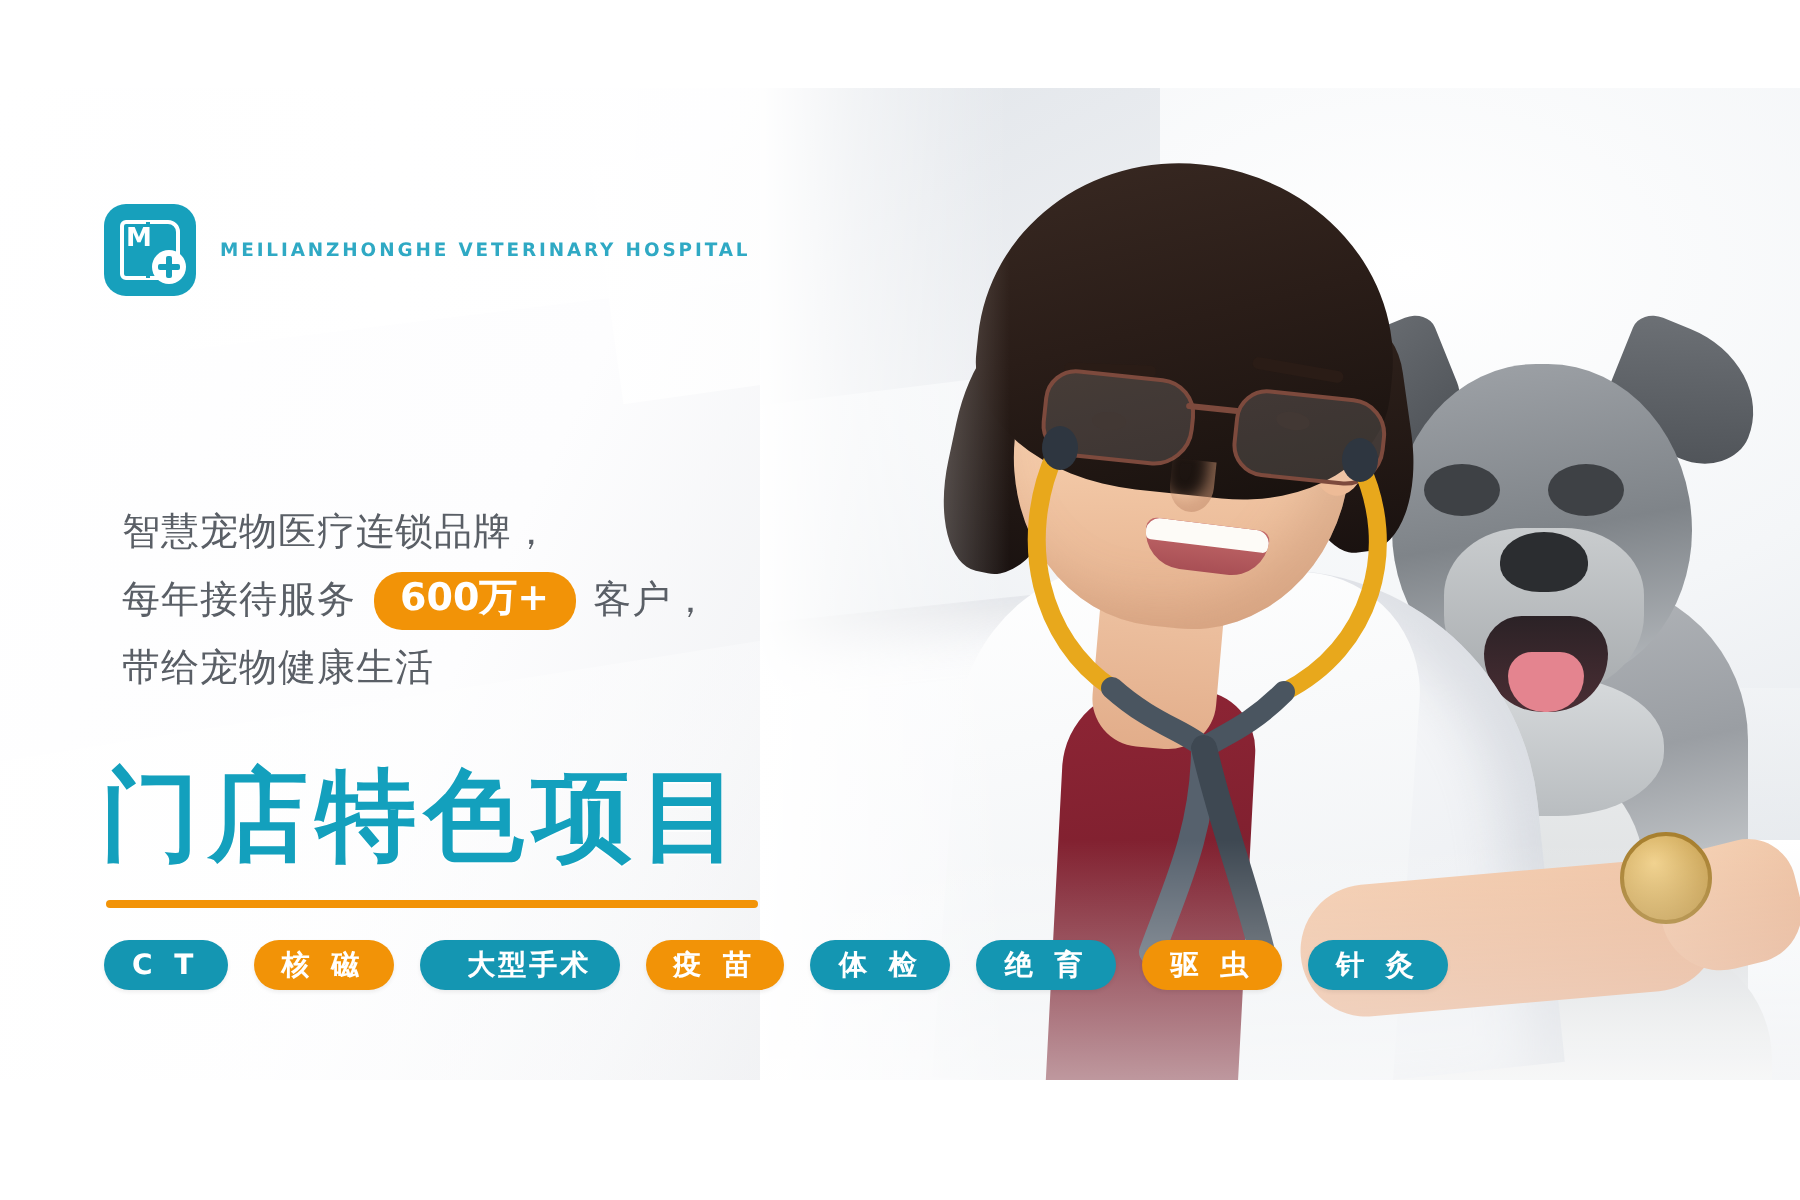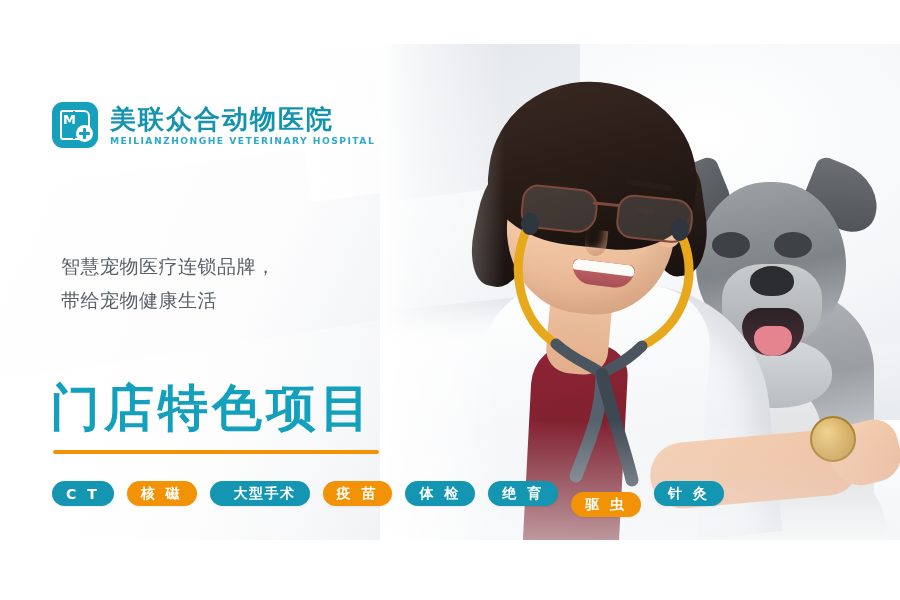--- a/index.html
+++ b/index.html
@@ -384,40 +384,44 @@
     </div>
 
     <div class="logo-row">
       <div class="logo-mark" style="background: rgb(23, 160, 188);">
         <div class="book"></div>
         <div class="spine"></div>
         <div class="mletter">M</div>
         <div class="plus"></div>
       </div>
       <div class="logo-text">
-        <div class="logo-cn">美联众合动物医院</div>
         <div class="logo-en">MEILIANZHONGHE VETERINARY HOSPITAL</div>
       </div>
     </div>
 
     <div class="tagline">
       <div class="tag-line">智慧宠物医疗连锁品牌，</div>
+      <div class="tag-line">
+        <span>每年接待服务</span>
+        <span class="badge-600" style="background: rgb(242, 147, 7);">600万+</span>
+        <span>客户，</span>
+      </div>
       <div class="tag-line">带给宠物健康生活</div>
     </div>
 
     <div class="headline" style="color: rgb(19, 160, 189);">门店特色项目</div>
     <div class="rule" style="background: rgb(242, 147, 7);"></div>
 
     <div class="pill-rows">
       <div class="pill-row">
           <div class="pill teal" style="background: rgb(20, 150, 178);">C T</div>
           <div class="pill orange" style="background: rgb(242, 147, 7);">核 磁</div>
           <div class="pill teal wide" style="background: rgb(20, 150, 178); padding-left: 24px;">大型手术</div>
           <div class="pill orange" style="background: rgb(242, 147, 7);">疫 苗</div>
           <div class="pill teal" style="background: rgb(20, 150, 178);">体 检</div>
           <div class="pill teal" style="background: rgb(20, 150, 178);">绝 育</div>
-          <div class="pill orange" style="background: rgb(242, 147, 7); margin-top: 22px;">驱 虫</div>
+          <div class="pill orange" style="background: rgb(242, 147, 7);">驱 虫</div>
           <div class="pill teal" style="background: rgb(20, 150, 178);">针 灸</div>
         </div>
     </div>
 
   </div>
 </div>
 
 </body></html>

